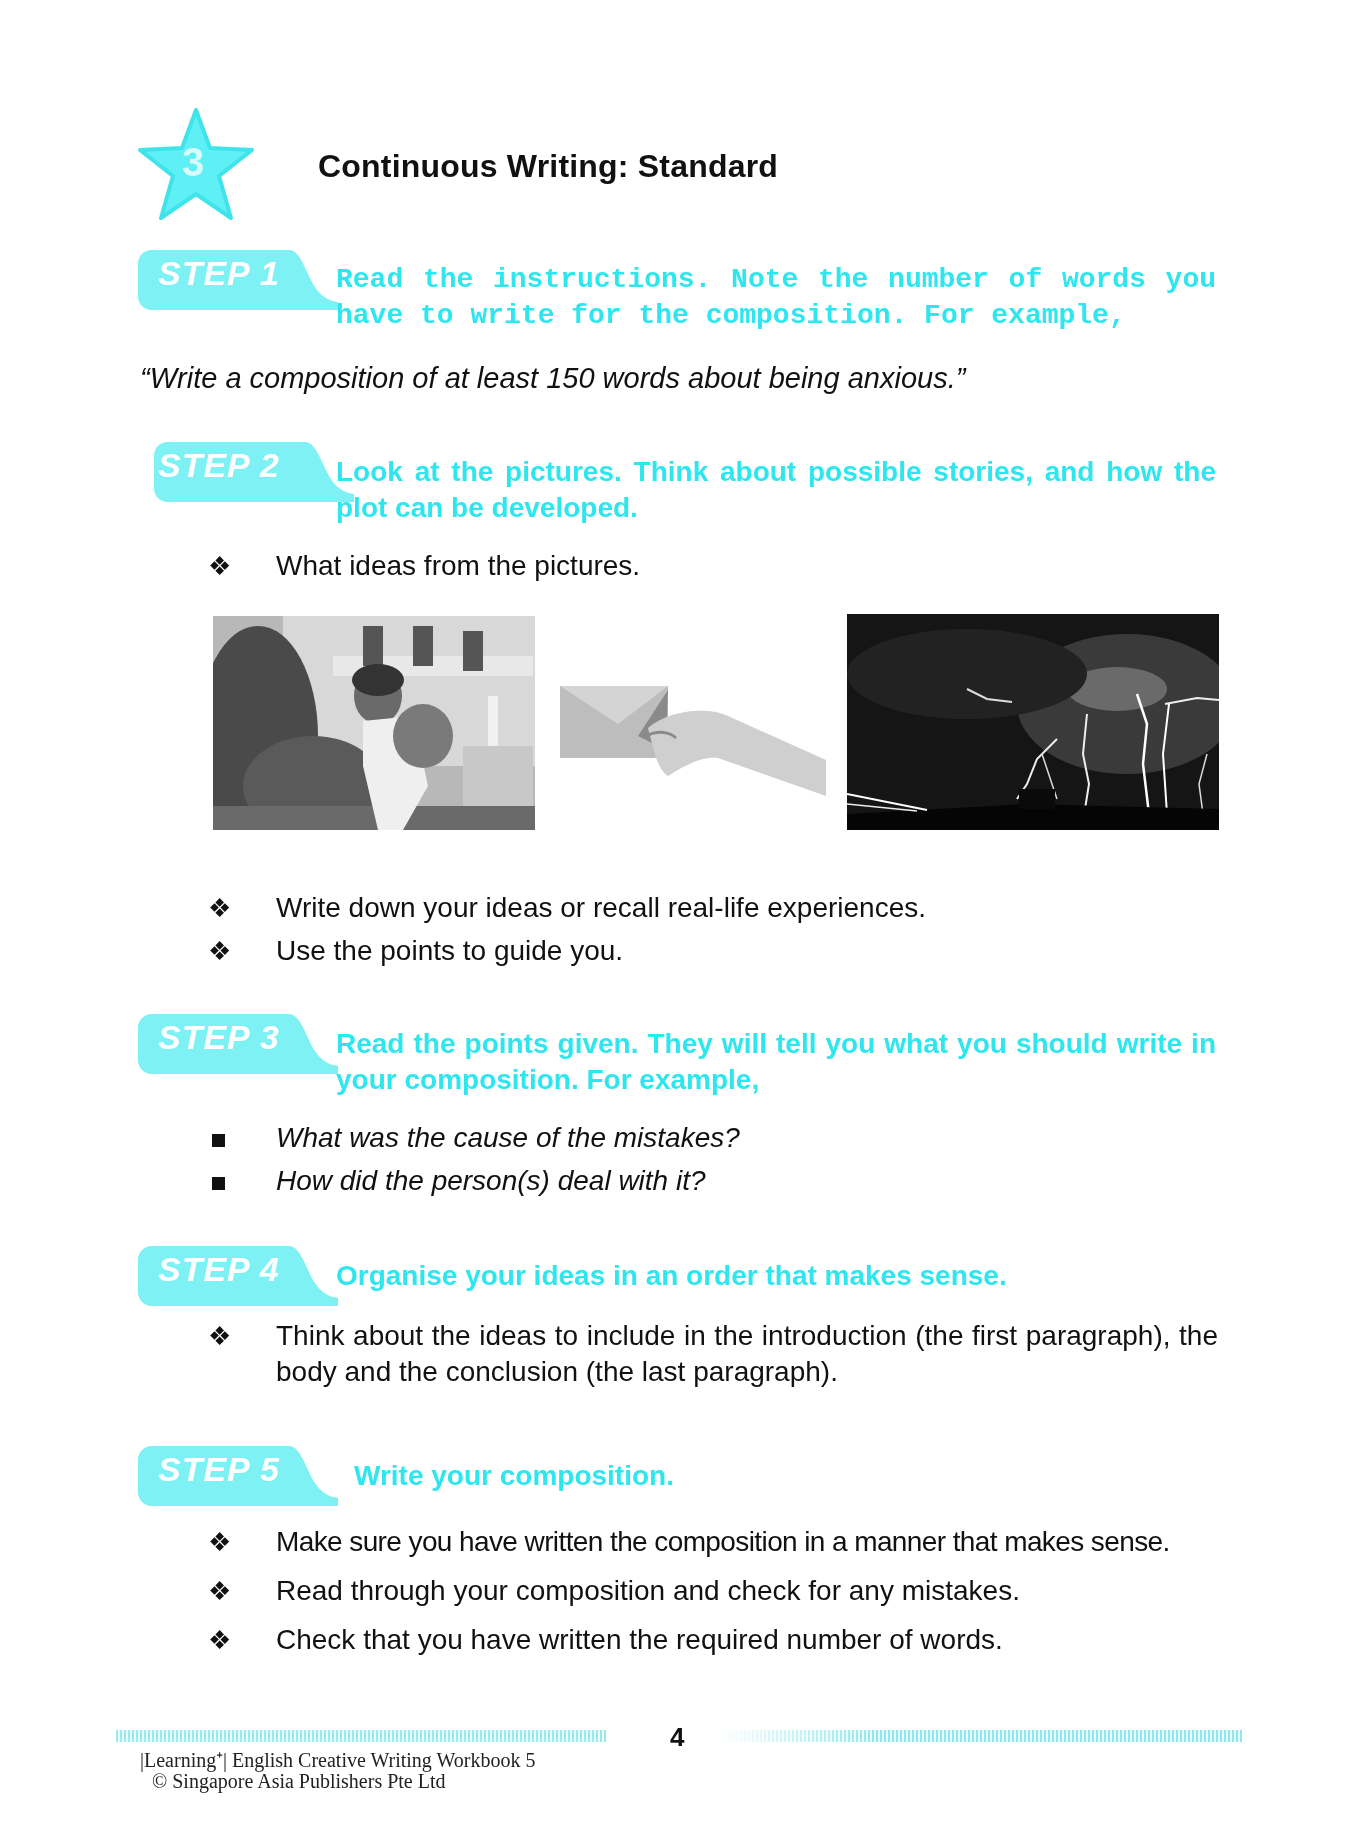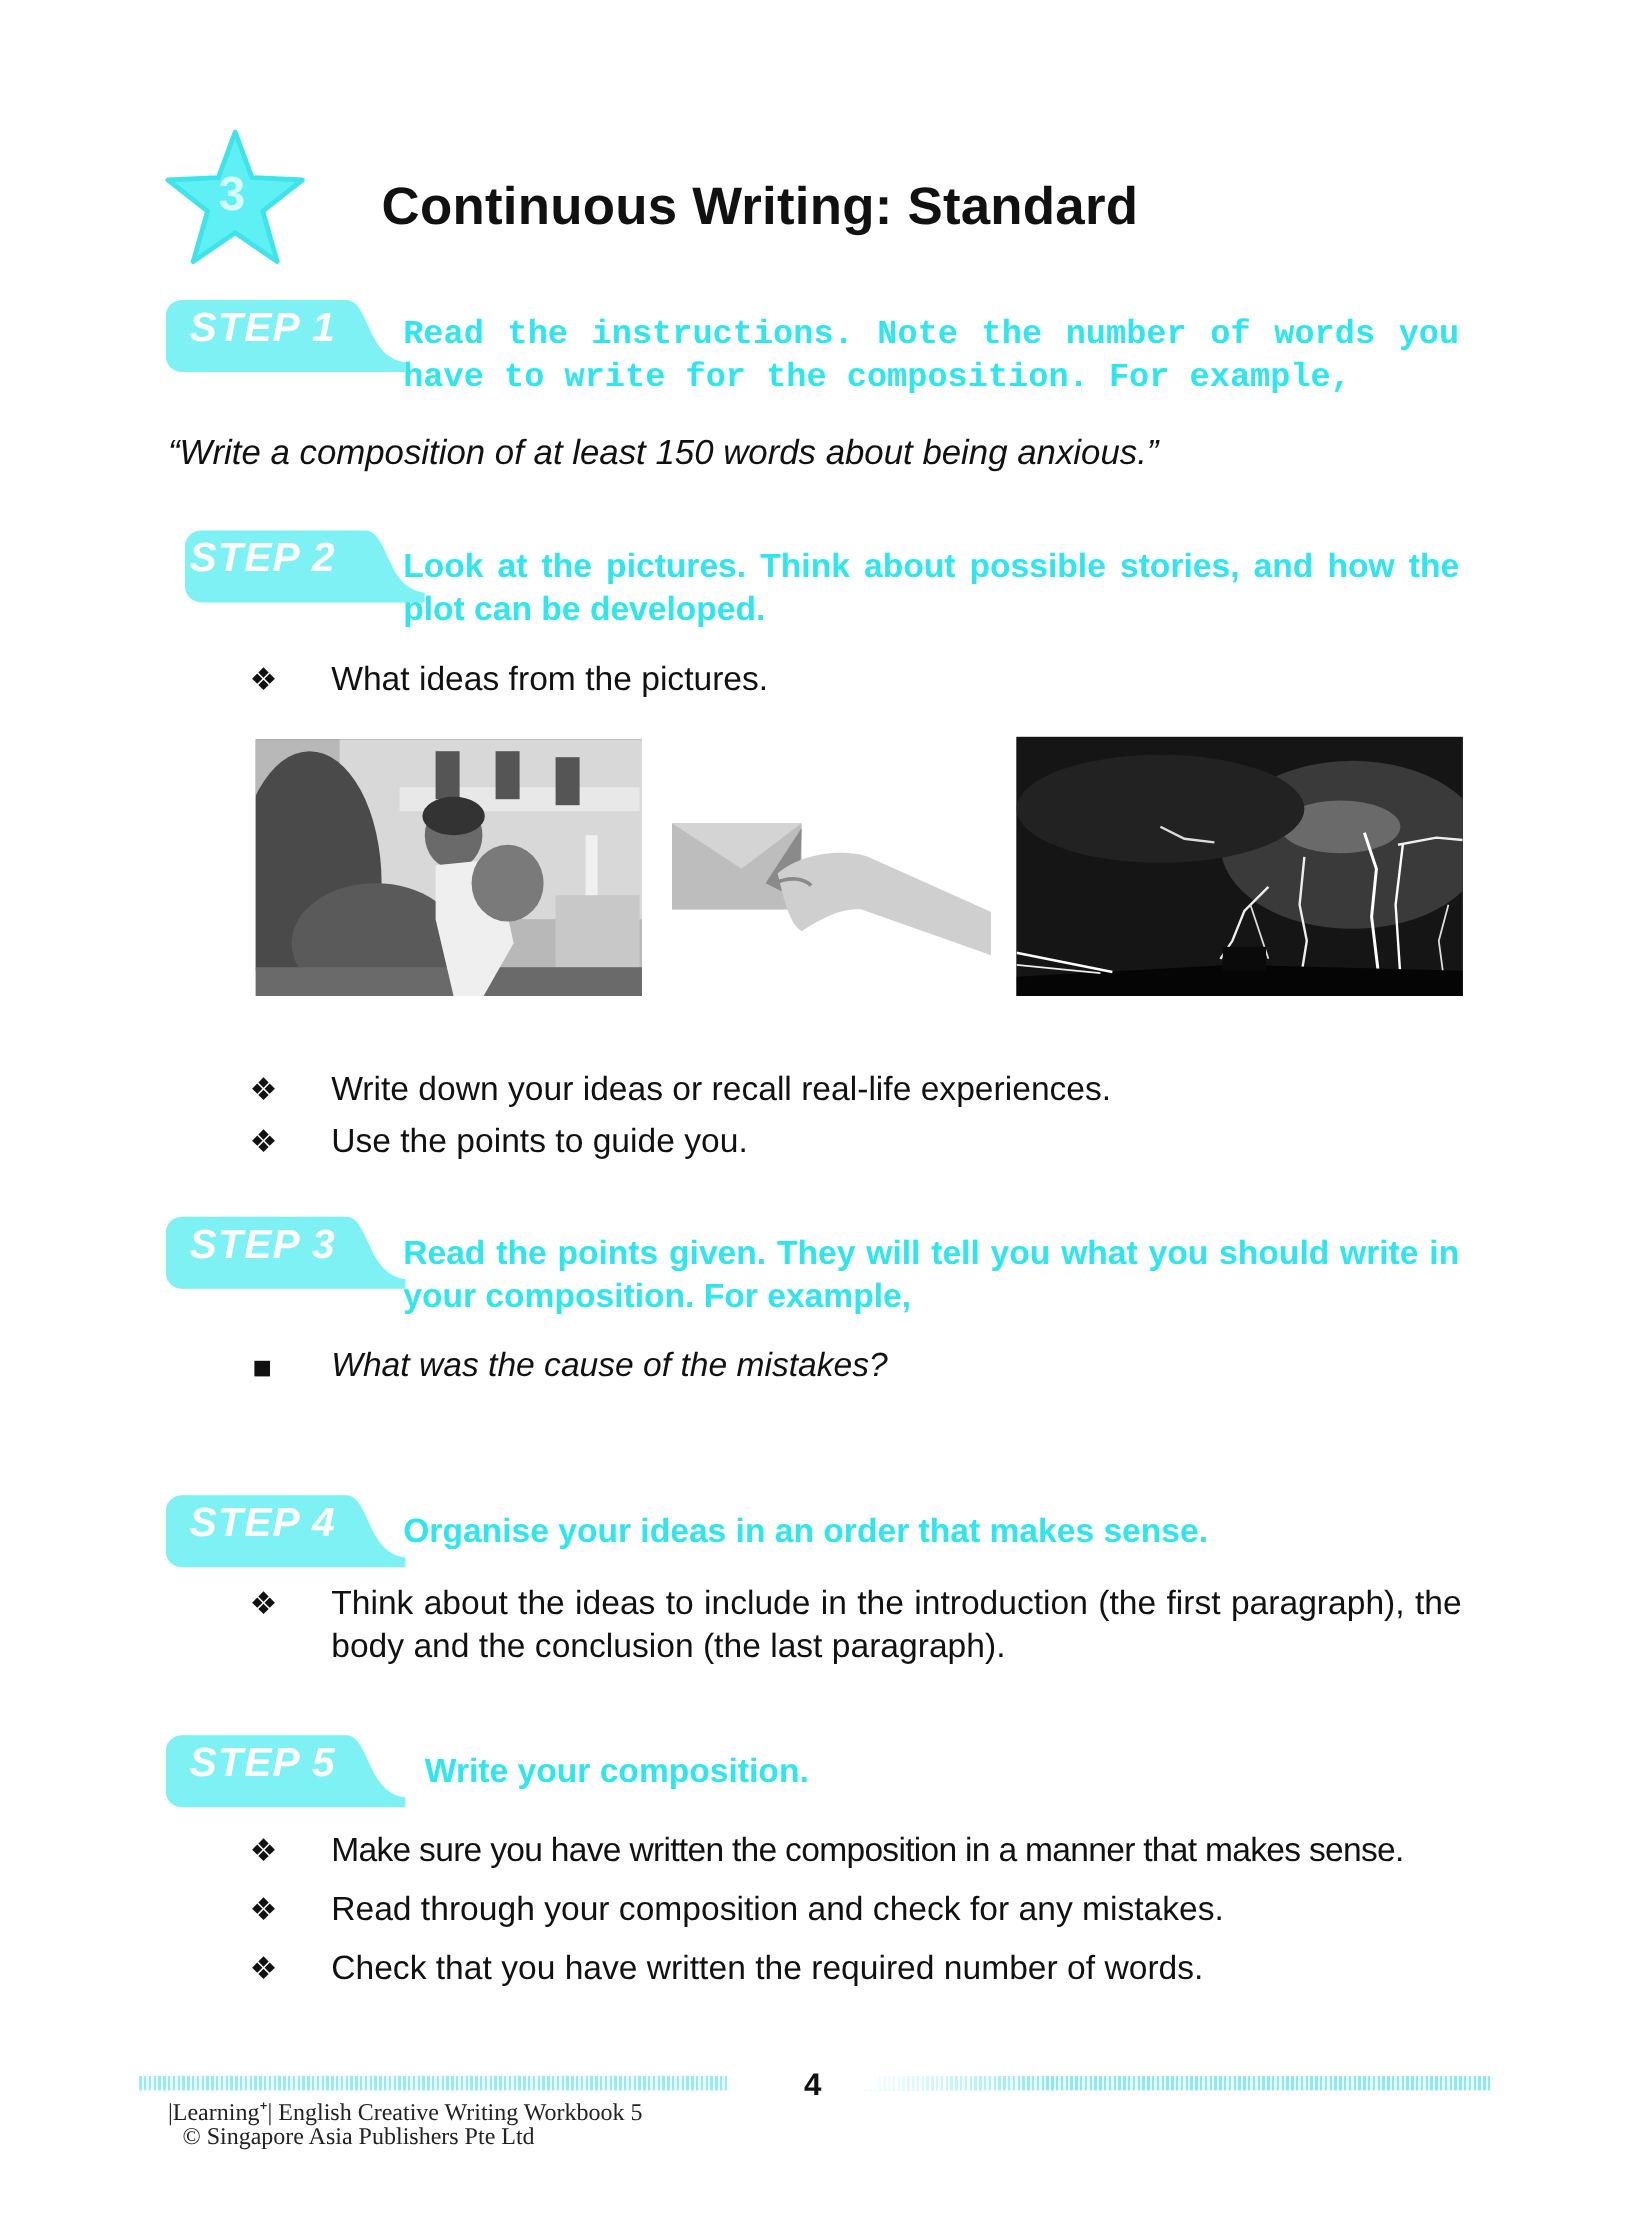--- a/index.html
+++ b/index.html
@@ -5,21 +5,21 @@
     html, body { margin: 0; padding: 0; }
     body {
       width: 1356px; height: 1846px; background: #ffffff;
       position: relative; overflow: hidden;
       font-family: "Liberation Sans", sans-serif; color: #111;
     }
     .abs { position: absolute; }
     .star { left: 136px; top: 106px; width: 120px; height: 116px; }
     .star svg { width: 100%; height: 100%; display: block; }
     .chapter-title {
-      left: 318px; top: 148px; font-size: 44px; font-weight: bold;
+      left: 318px; top: 148px; font-size: 32px; font-weight: bold;
       letter-spacing: 0.2px; color: #111; white-space: nowrap;
     }
     .step-tab { width: 200px; height: 68px; }
     .step-tab svg { width: 100%; height: 100%; display: block; }
     .step-tab .lbl {
       position: absolute; left: 20px; top: 8px; font-size: 34px; font-weight: bold;
       font-style: italic; color: #ffffff; letter-spacing: 1px; white-space: nowrap;
     }
     .step-text {
       color: #2ee6ee; font-weight: bold; font-size: 28px; line-height: 36px;
@@ -146,20 +146,24 @@
     </svg>
   <span class="lbl">STEP 3</span>
 </div>
 <div class="abs step-text" style="left:336px;top:1026px;">Read the points given. They will tell you what you should write in your composition. For example,</div>
 
 <div class="abs" style="left:208px;top:1120px;">
   <div class="bullet-row italic">
     <span class="sq"><span></span></span>
     <span class="txt">What was the cause of the mistakes?</span>
   </div>
+  <div class="bullet-row italic" style="margin-top:7px;">
+    <span class="sq"><span></span></span>
+    <span class="txt">How did the person(s) deal with it?</span>
+  </div>
 </div>
 
 <div class="abs step-tab" style="left:138px;top:1242px;">
   <svg viewBox="0 0 200 60">
       <path d="M14,0 H150 C158,0 162,6 170,24 C178,42 186,50 200,52 V60 H14 C6,60 0,54 0,46 V14 C0,6 6,0 14,0 Z" fill="#7ef1f5"></path>
     </svg>
   <span class="lbl">STEP 4</span>
 </div>
 <div class="abs step-text" style="left:336px;top:1258px;">Organise your ideas in an order that makes sense.</div>
 

